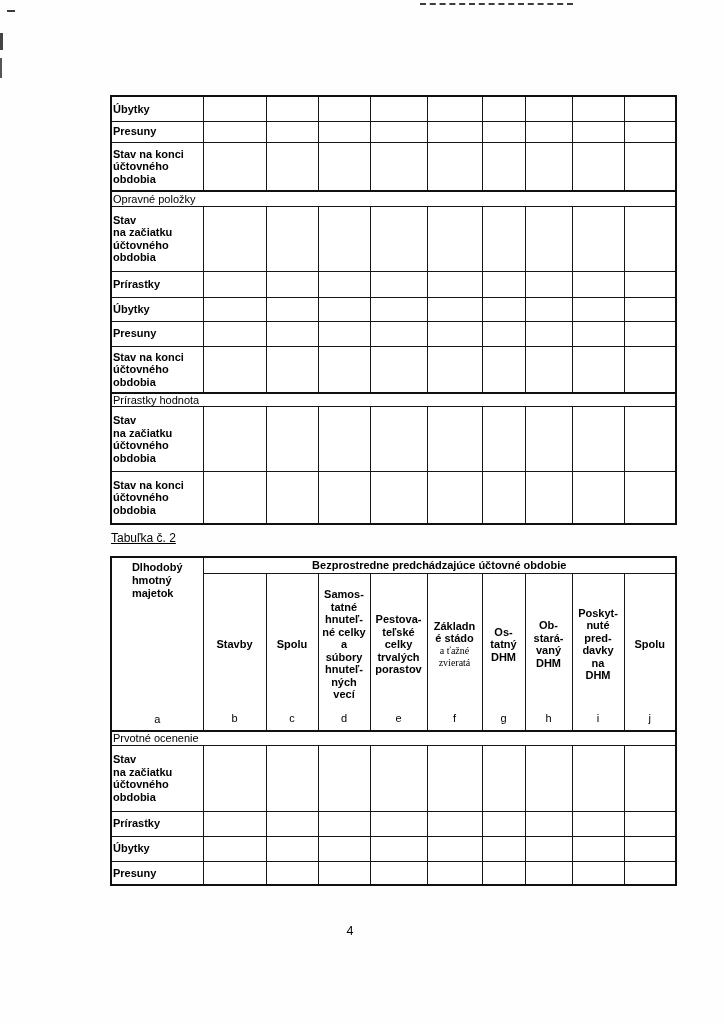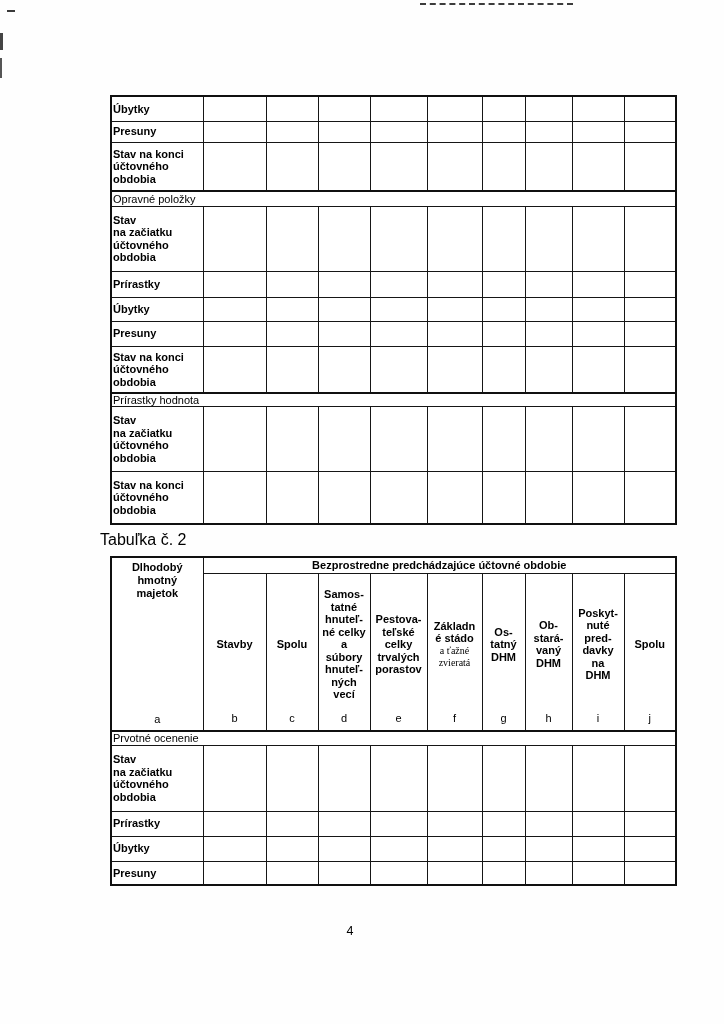--- a/index.html
+++ b/index.html
@@ -40,41 +40,41 @@
     overflow: hidden;
   }
   .t1 { left: 110px; top: 95px; }
   .t2 { left: 110px; top: 556px; }
 
   .lbl { white-space: pre-line; line-height: 12.5px; padding-left: 2px; }
   .b   { font-weight: bold; }
   .vt  { vertical-align: top; padding-top: 1px; margin-left: 47px; }
   .sec { font-weight: normal; padding-left: 2px; }
   tr.thick td { border-top: 2px solid #101010; }
-  .ctr { text-align: center; }
+  .ctr { }
   .pre { white-space: pre-line; }
 
   
   .spanhdr { font-size: 11px; line-height: 13px; text-align: center; }
   .colhdr  { vertical-align: top; padding: 0; }
   .hdrflex {
     display: flex; flex-direction: column; align-items: center;
     height: 153px; padding: 1px 0 3px 0;
   }
   .hl { margin: auto 0; font-size: 11px; line-height: 12.5px; text-align: center; }
   .letter { flex: none; font-weight: normal; font-size: 11px; line-height: 13px; text-align: center; }
   .corner { vertical-align: top; padding: 0; }
   .cornerflex {
     display: flex; flex-direction: column; align-items: center;
     height: 170px; padding: 2px 0 3px 0;
   }
   .cornerlbl { margin-bottom: auto; font-size: 11px; line-height: 13px; }
   .sub { font-family: "Liberation Serif", serif; font-weight: normal; font-size: 10px; line-height: 12px; }
 
-  .caption { position: absolute; left: 100px; top: 531px; font-size: 16px; }
+  .caption { position: absolute; left: 111px; top: 531px; font-size: 12px; text-decoration: underline; }
   .pagenum { position: absolute; left: 338px; top: 924px; width: 24px; text-align: center; font-size: 12.5px; }
 </style>
 </head>
 <body>
 
 <div class="page">
 
   <div class="dash-top"></div>
   <div class="mark-tl"></div>
   <div class="mark-l1"></div>

